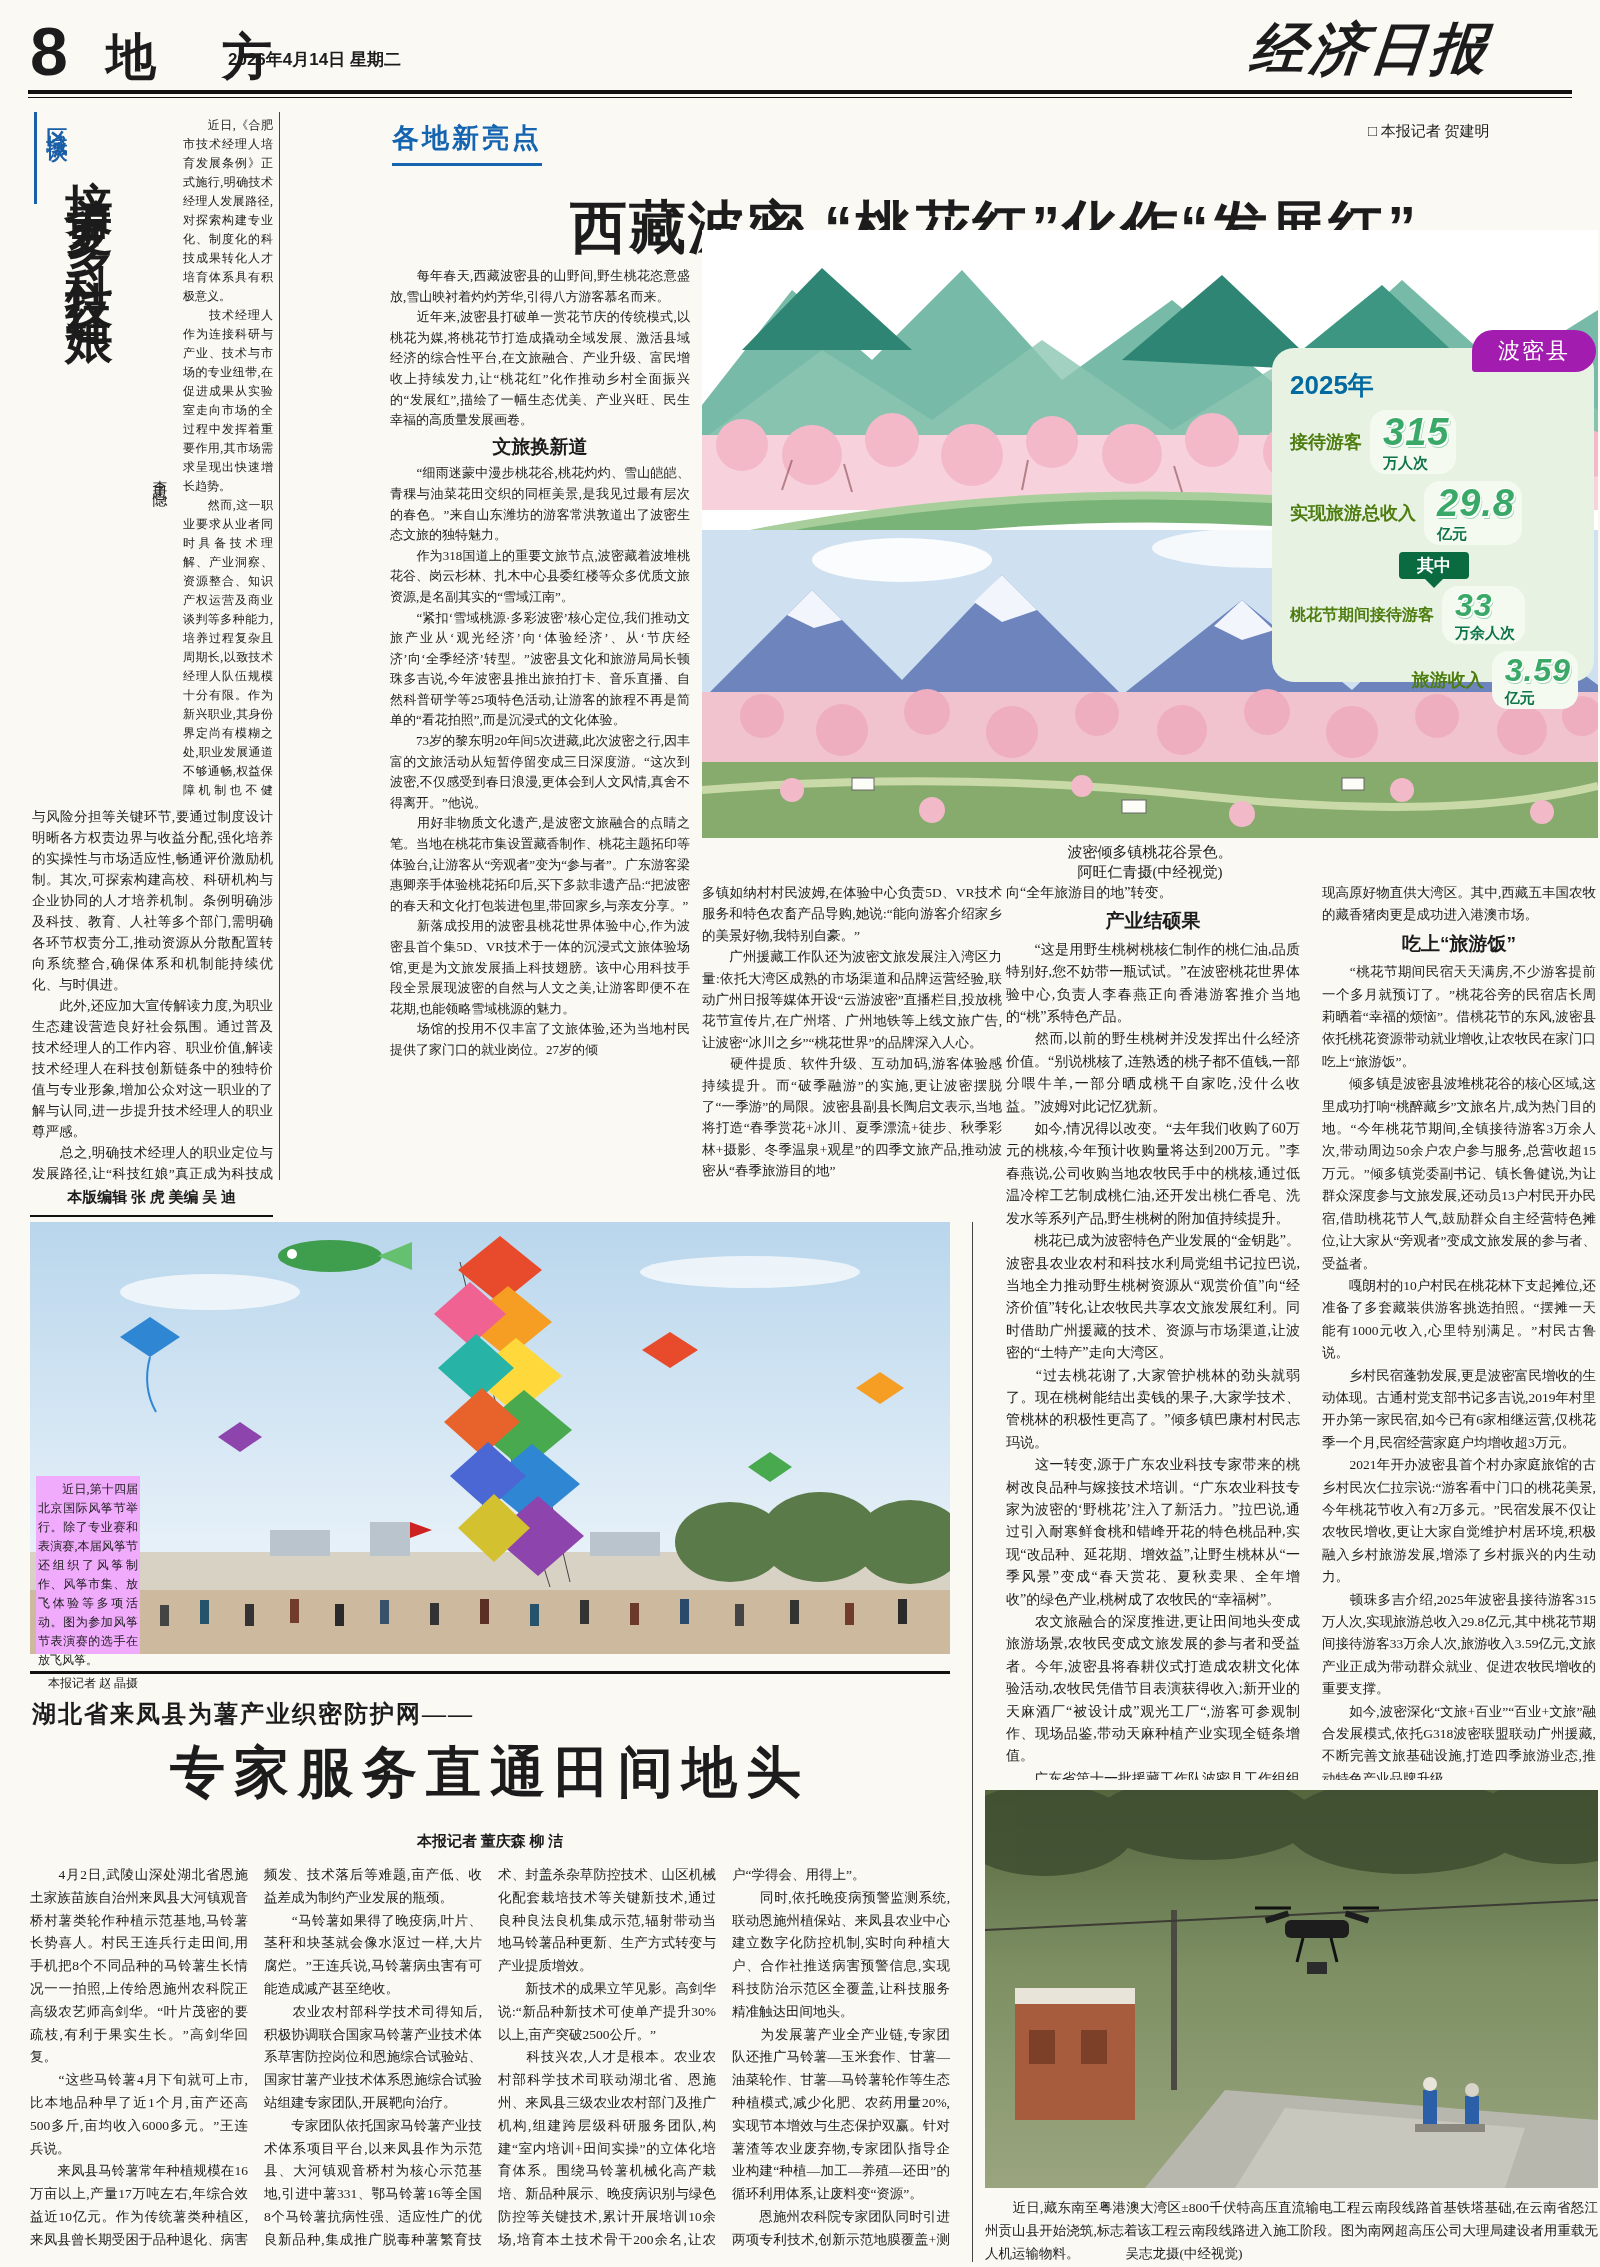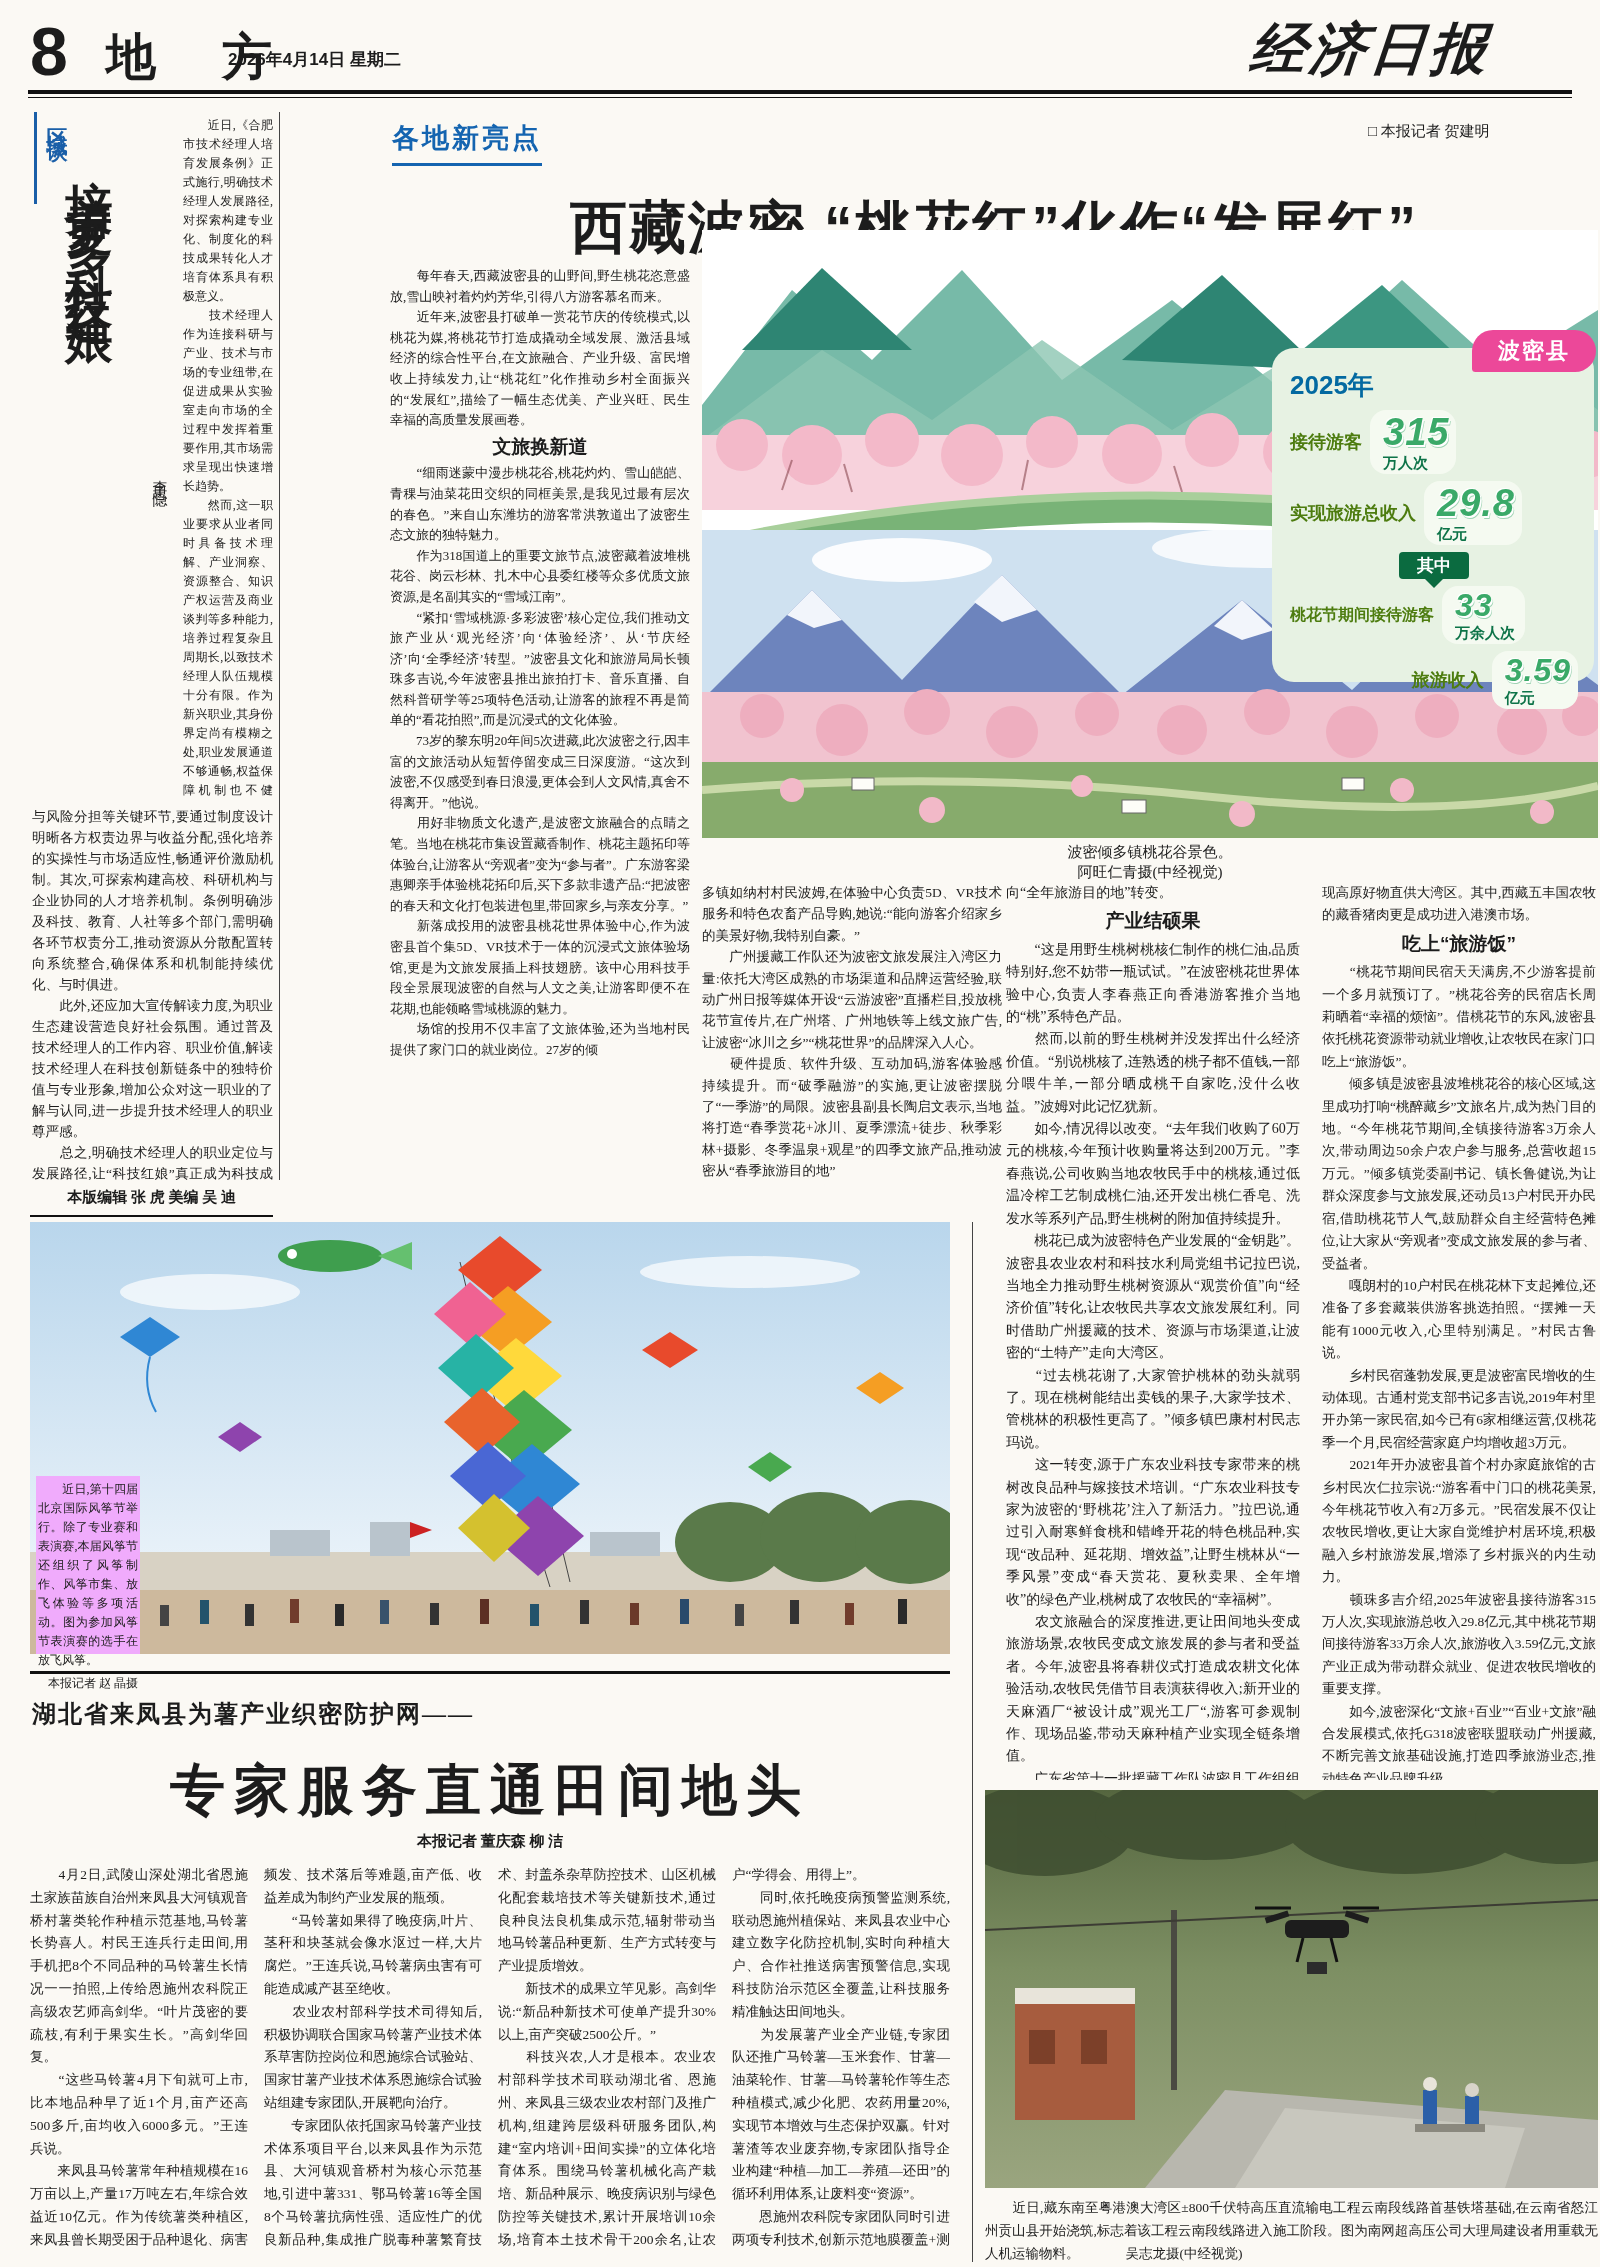--- a/index.html
+++ b/index.html
@@ -37,22 +37,22 @@
   .col1{left:390px;top:266px;width:300px;height:912px;font-size:13px;line-height:20.6px;}
   .col2{left:702px;top:882px;width:300px;height:298px;font-size:13.5px;line-height:21.4px;}
   .col3{left:1006px;top:882px;width:294px;height:898px;font-size:14px;line-height:22.4px;}
   .col4{left:1322px;top:882px;width:274px;height:898px;font-size:13.5px;line-height:22.4px;}
   .sec{text-align:center;font-size:19px;font-weight:900;margin:6px 0;
        font-family:"Liberation Sans","DejaVu Sans",sans-serif;white-space:normal;}
   
   .figure{left:702px;top:230px;width:896px;height:608px;}
   .statpanel{position:absolute;right:4px;top:118px;width:322px;height:334px;
              background:#e7f2e3;border-radius:22px;padding:20px 16px 12px 18px;box-sizing:border-box;}
-  .county{position:absolute;top:-18px;right:-2px;background:#ec4899;color:#fff;
-          font-size:22px;font-weight:700;padding:6px 26px;border-radius:24px 24px 24px 4px;
+  .county{position:absolute;top:-18px;right:-2px;background:#a21caf;color:#fff;
+          font-size:22px;font-weight:400;padding:6px 26px;border-radius:24px 24px 24px 4px;
           letter-spacing:2px;}
   .igyear{color:#0369a1;font-size:26px;font-weight:900;margin-bottom:6px;}
   .statrow{display:flex;align-items:center;margin:7px 0;flex-wrap:nowrap;}
   .stlabel{color:#4d7c0f;font-size:18px;font-weight:900;margin-right:8px;white-space:nowrap;}
   .stcap{background:#f5faf1;border-radius:16px;padding:1px 10px;display:flex;align-items:baseline;flex-direction:column;}
   .stval{color:#3aa968;font-size:38px;font-weight:900;font-style:italic;
          text-shadow:1.5px 1.5px 0 #fff,-1px -1px 0 #fff,2px 3px 0 #9fd3b4;letter-spacing:1px;}
   .stunit{color:#0d7348;font-size:15px;font-weight:900;margin-left:3px;}
   .among{width:70px;margin:4px auto 2px;text-align:center;background:#0b6b40;color:#fff;
          font-size:17px;font-weight:900;padding:2px 0;border-radius:4px;position:relative;}
@@ -62,21 +62,21 @@
   
   .kitebox{left:30px;top:1222px;width:920px;height:432px;}
   .kitecap{left:36px;top:1476px;width:104px;height:178px;background:#f0abfc;
            padding:4px 2px 0 2px;box-sizing:border-box;font-size:12px;line-height:19px;text-align:justify;}
   .kitecredit{font-size:12px;margin-top:4px;text-align:right;}
   .vrule-right{left:972px;top:1222px;width:1px;height:1040px;background:#444;}
   
   .prule{left:30px;top:1671px;width:920px;height:3px;background:#111;}
   .kicker{left:32px;top:1698px;font-size:24px;font-weight:bold;letter-spacing:2px;}
   .pothead{left:30px;top:1736px;width:920px;text-align:center;font-size:55px;
-           font-weight:900;letter-spacing:9px;margin-top:18px;}
+           font-weight:900;letter-spacing:9px;}
   .potby{left:30px;top:1832px;width:920px;text-align:center;font-size:15px;font-weight:bold;}
   .potbody{left:30px;top:1864px;width:920px;height:398px;font-size:13.5px;line-height:22.8px;
            column-count:4;column-gap:16px;overflow:hidden;}
   
   .dronebox{left:985px;top:1790px;width:613px;height:398px;}
   .dronecap{left:985px;top:2196px;width:613px;font-size:13.5px;line-height:23px;text-align:justify;}
   .dcredit{padding-left:46px;}
 </style>
 </head>
 <body>

